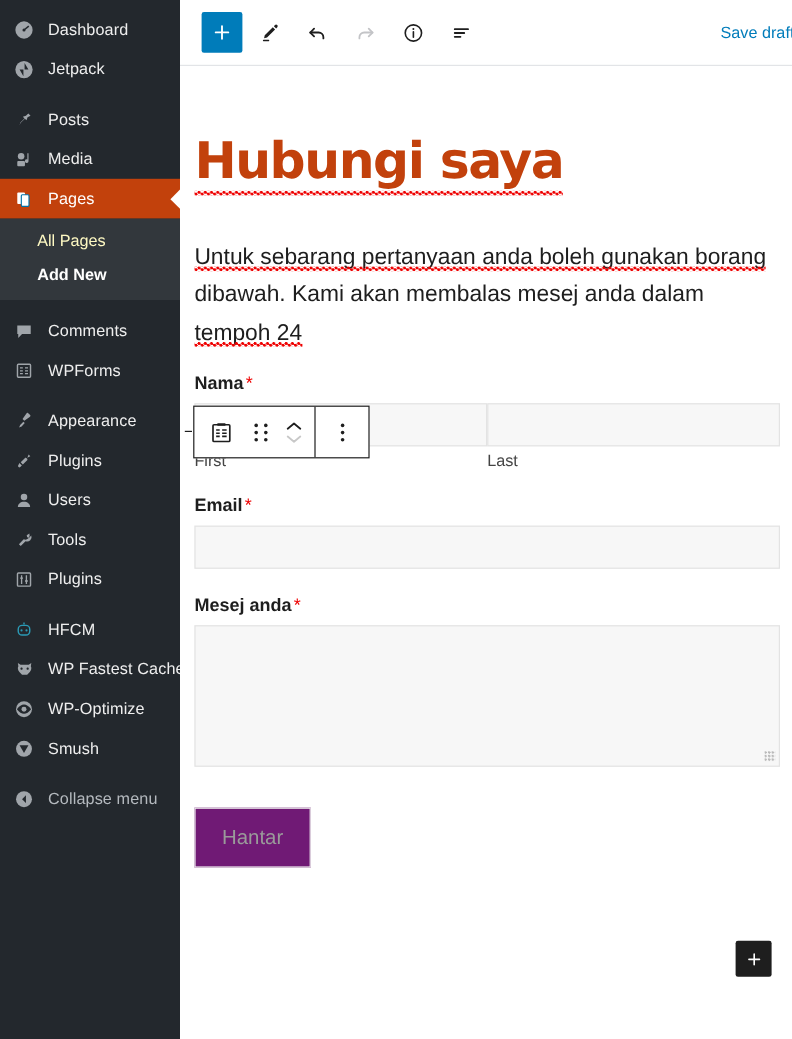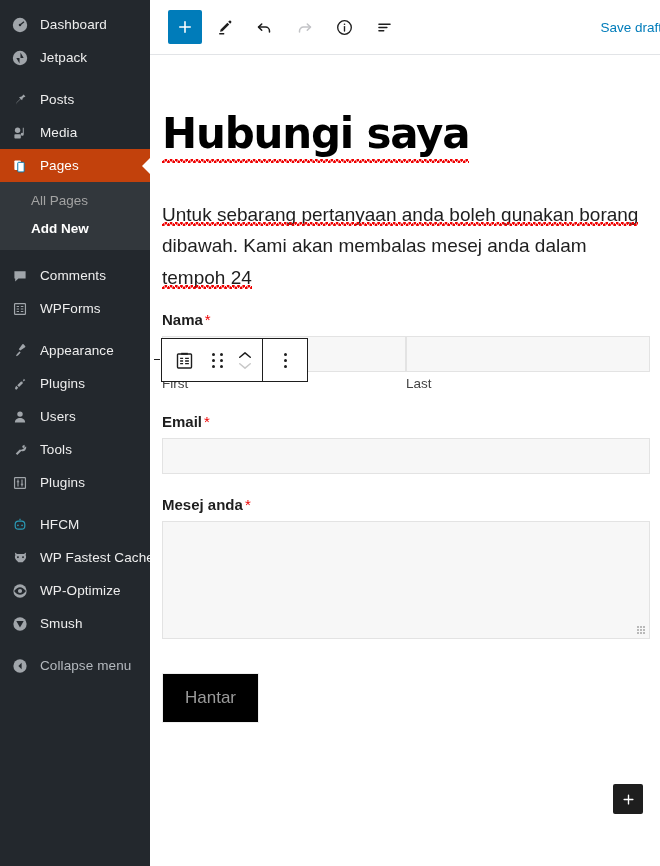--- a/index.html
+++ b/index.html
@@ -43,21 +43,21 @@
   .menu-item.active::after {
     content: ""; position: absolute; right: 0; top: 50%;
     transform: translateY(-50%);
     border-style: solid; border-width: 8px 8px 8px 0;
     border-color: transparent #fff transparent transparent;
   }
   .submenu { background: #32373c; padding: 5px 0 7px 0; }
   .submenu .sub-item {
     padding: 5px 0 5px 31px;
     font-size: 13.5px;
-    color: #a3a3a3;
+    color: #fef9c3;
     cursor: pointer;
     line-height: 18px;
   }
   .submenu .sub-item.current { color: #fff; font-weight: bold; }
   .menu-gap { height: 9px; }
   .menu-item.dim .lbl { color: #b4b9be; }
 
   
   .ico svg { display: block; }
 
@@ -93,21 +93,21 @@
     margin-right: -14px;
   }
 
   
   .canvas { position: relative; padding: 0 10px; height: 811px; }
   .post-title {
     font-family: "DejaVu Sans", sans-serif;
     font-weight: bold;
     font-size: 42px;
     letter-spacing: -1.2px;
-    color: #000000;
+    color: #c2410c;
     margin: 55px 0 0 2px;
     line-height: 1.12;
     display: inline-block;
     position: relative;
   }
   .spell { position: relative; display: inline; }
   .spell::after {
     content: "";
     position: absolute; left: 0; right: 0; bottom: -5px;
     height: 4px;
@@ -180,21 +180,21 @@
     position: relative;
   }
   .grip {
     position: absolute; right: 3px; bottom: 3px;
     width: 9px; height: 9px;
     background-image: radial-gradient(circle at 1px 1px, #b9b9b9 1px, transparent 1.1px);
     background-size: 3px 3px;
   }
   .submit-btn {
     margin-top: 12px;
-    background: #000000;
+    background: #701a75;
     border: 1px solid #eee;
     color: #9a9a9a;
     font-size: 17px;
     padding: 14px 22px;
     cursor: pointer;
     font-family: "Liberation Sans", sans-serif;
   }
 
   
   .appender {

